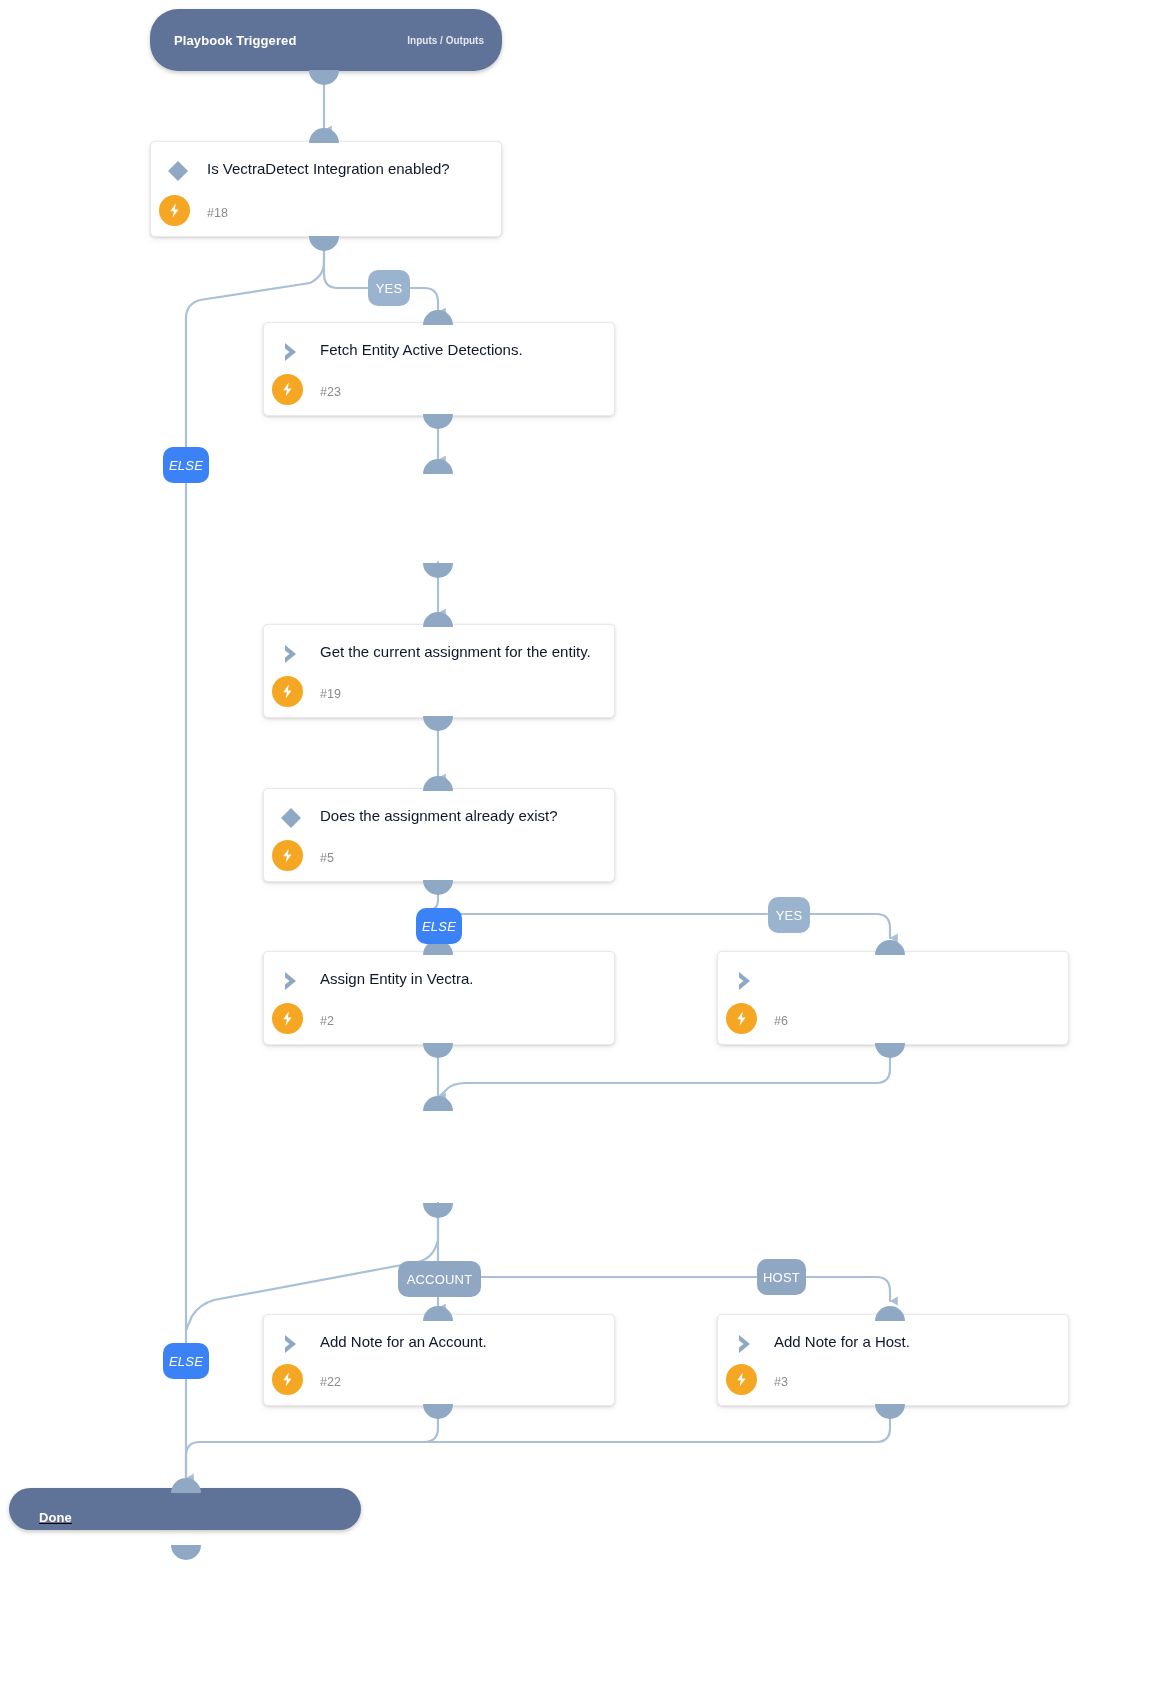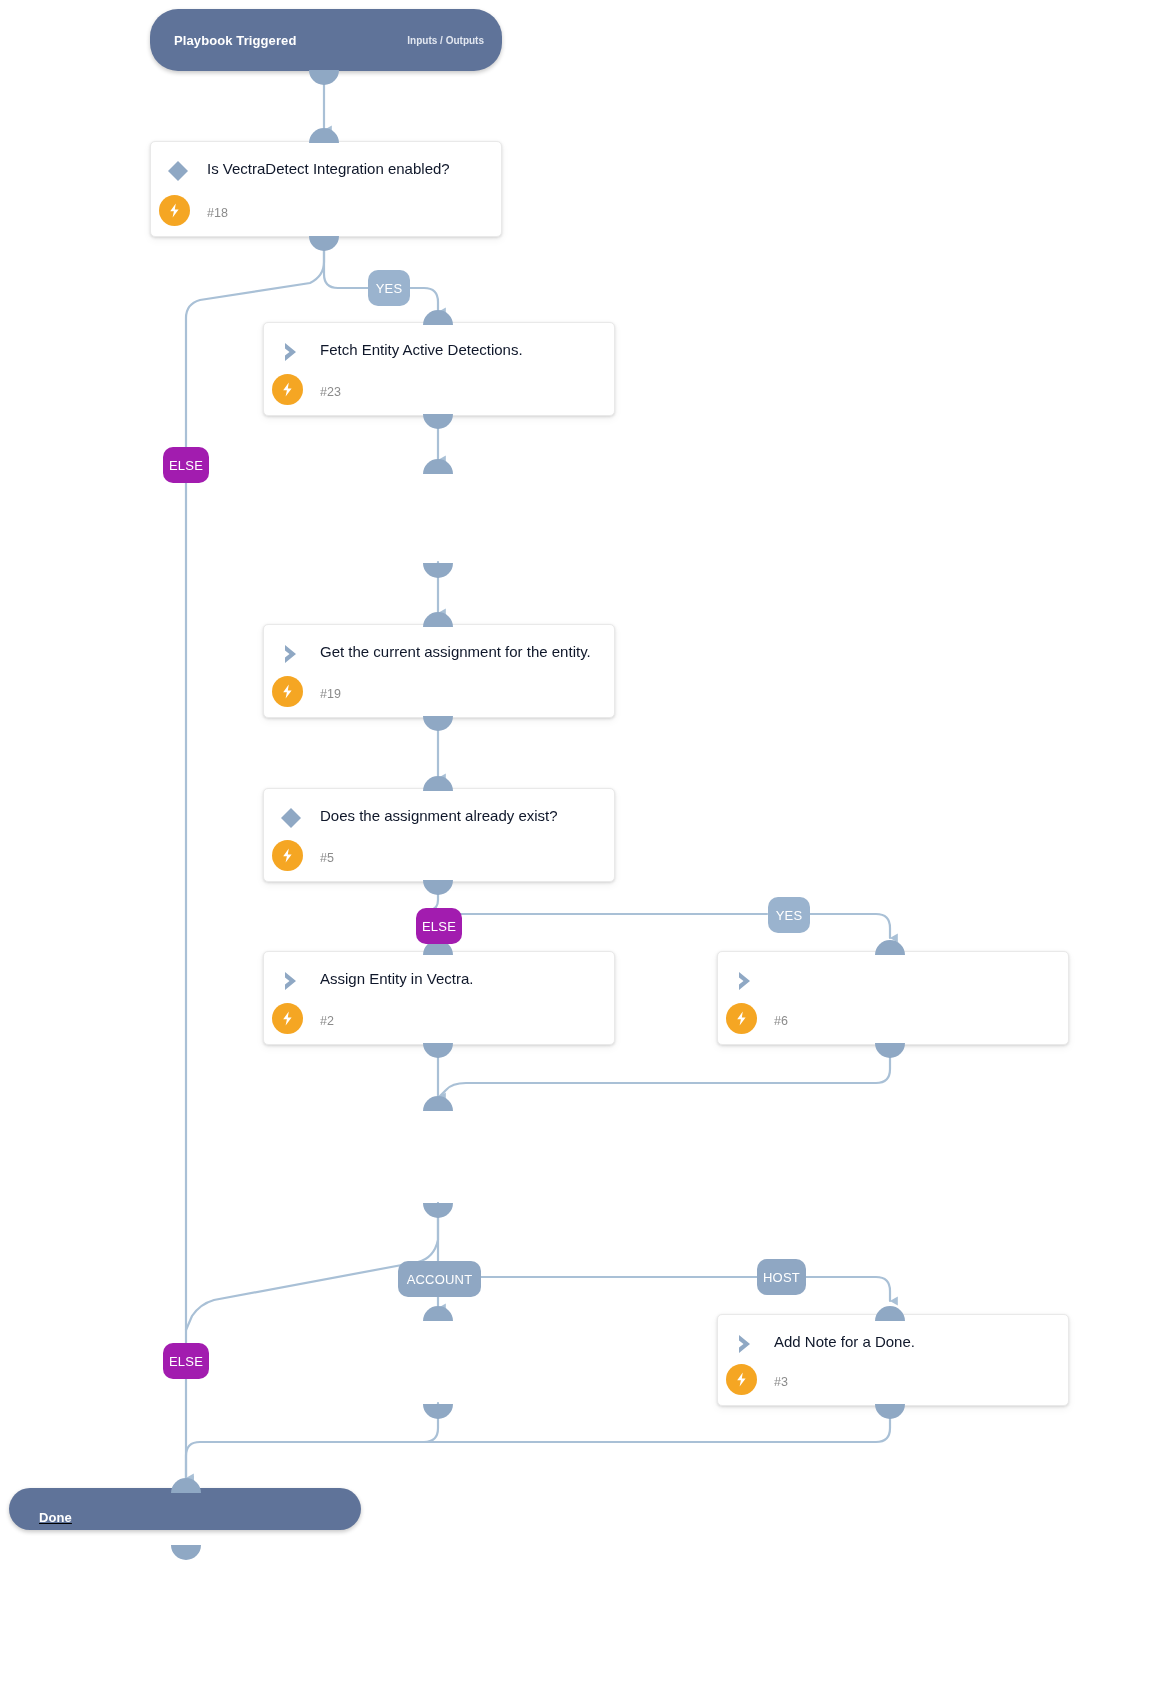--- a/index.html
+++ b/index.html
@@ -107,21 +107,21 @@
     justify-content: center;
     color: #ffffff;
     font-size: 13px;
     font-weight: normal;
     letter-spacing: .2px;
     height: 36px;
     box-sizing: border-box;
     z-index: 12;
   }
   .branch-label.yes  { background: #9ab3ce; }
-  .branch-label.else { background: #a21caf; }
+  .branch-label.else { background: #3b82f6; font-style: italic; }
   .branch-label.opt  { background: #8fa7c3; }
 
   
   .port {
     position: absolute;
     width: 30px;
     height: 15px;
     background: #8fa8c4;
     z-index: 8;
   }
@@ -315,30 +315,44 @@
 
   <div class="branch-label opt" style="left:757px; top:1259px; width:49px;">
     <span>HOST</span>
   </div>
 
   <div class="branch-label else" style="left:163px; top:1343px; width:46px;">
     <span>ELSE</span>
   </div>
 
   <div class="port in" style="left:423px; top:1306px;"></div>
+  <div class="card" style="left:263px; top:1314px; width:352px; height:92px;">
+    <span class="card-icon">
+      <svg width="26" height="26" viewBox="0 0 26 26">
+          <path d="M7,4 L18,13 L7,22 L7,16.5 L11.5,13 L7,9.5 Z" fill="#8fa8c4"></path>
+        </svg>
+    </span>
+    <div class="card-title">Add Note for an Account.</div>
+    <span class="card-badge">
+      <svg width="17" height="17" viewBox="0 0 17 17">
+          <path d="M9.8,1.4 L4.2,9.3 L7.9,9.3 L6.6,15.6 L12.6,7.4 L8.8,7.4 Z" fill="#ffffff"></path>
+        </svg>
+    </span>
+    <div class="card-num">#22</div>
+  </div>
   <div class="port out" style="left:423px; top:1404px;"></div>
 
   <div class="port in" style="left:875px; top:1306px;"></div>
   <div class="card" style="left:717px; top:1314px; width:352px; height:92px;">
     <span class="card-icon">
       <svg width="26" height="26" viewBox="0 0 26 26">
           <path d="M7,4 L18,13 L7,22 L7,16.5 L11.5,13 L7,9.5 Z" fill="#8fa8c4"></path>
         </svg>
     </span>
-    <div class="card-title">Add Note for a Done.</div>
+    <div class="card-title">Add Note for a Host.</div>
     <span class="card-badge">
       <svg width="17" height="17" viewBox="0 0 17 17">
           <path d="M9.8,1.4 L4.2,9.3 L7.9,9.3 L6.6,15.6 L12.6,7.4 L8.8,7.4 Z" fill="#ffffff"></path>
         </svg>
     </span>
     <div class="card-num">#3</div>
   </div>
   <div class="port out" style="left:875px; top:1404px;"></div>
 
   <div class="port in" style="left:171px; top:1478px;"></div>

